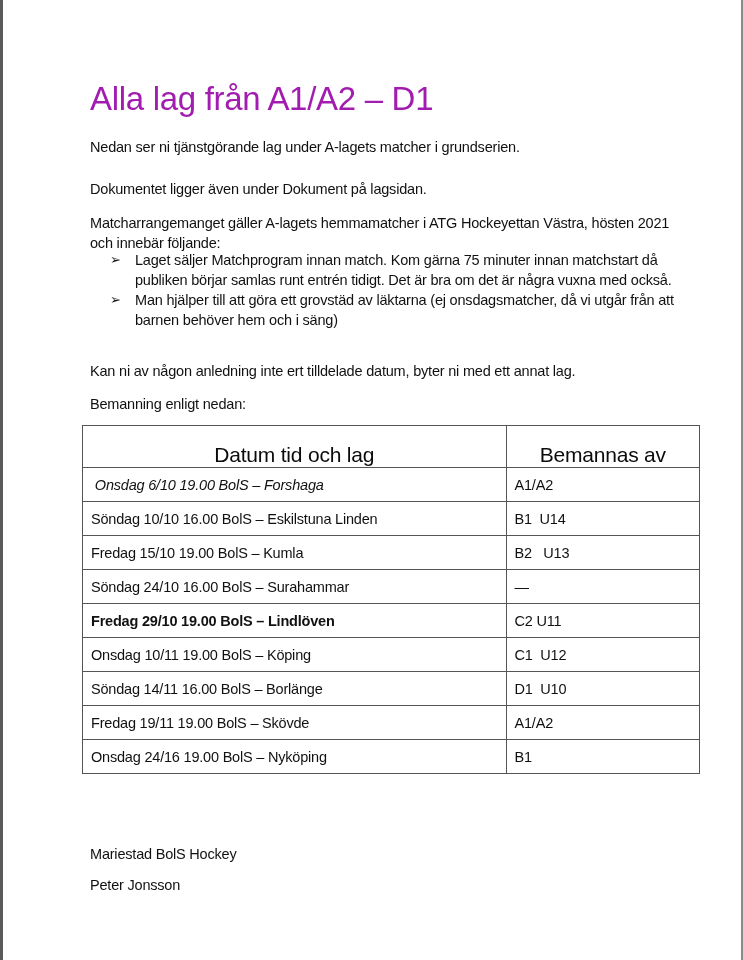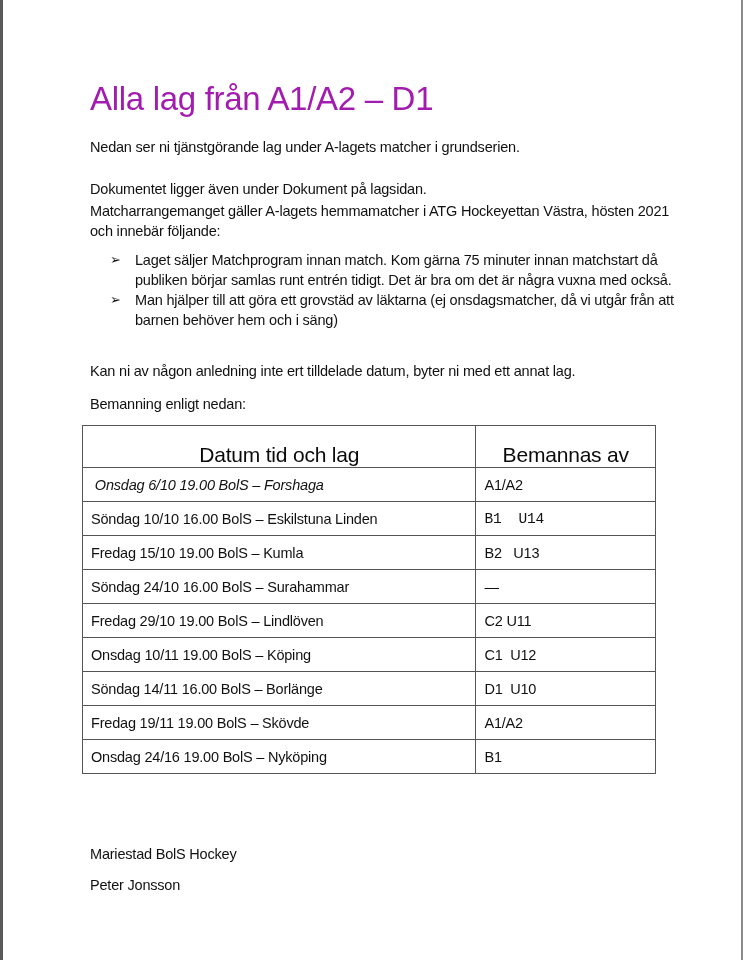--- a/index.html
+++ b/index.html
@@ -21,21 +21,21 @@
     position: absolute; left: 90px; margin: 0; font-size: 14.5px; line-height: 20px;
     color: #111; width: 600px; letter-spacing: -0.2px;
   }
   .bullets {
     position: absolute; left: 110px; top: 250px; margin: 0; padding: 0; list-style: none;
     font-size: 14.5px; line-height: 20px; width: 570px; letter-spacing: -0.2px;
   }
   .bullets li { position: relative; padding-left: 25px; }
   .bullets .arrow { position: absolute; left: 0; top: 0; font-size: 13px; }
   table.sched {
-    position: absolute; left: 82px; top: 425px; width: 574px;
+    position: absolute; left: 82px; top: 425px; width: 618px;
     border-collapse: collapse; font-size: 14.5px; letter-spacing: -0.2px;
   }
   table.sched th, table.sched td {
     border: 1.5px solid #555; text-align: left; font-weight: normal;
   }
   table.sched th {
     height: 40px; font-size: 21px; text-align: center; vertical-align: bottom;
     padding-bottom: 0px; color: #0b0b0b;
   }
   table.sched td { height: 33px; padding: 0 0 0 8px; vertical-align: middle; }
@@ -45,21 +45,21 @@
 </style>
 </head>
 <body>
 
 <div class="page-frame"></div>
 
 <h1 class="title">Alla lag från A1/A2 – D1</h1>
 
 <p class="para" style="top:137px">Nedan ser ni tjänstgörande lag under A-lagets matcher i grundserien.</p>
 <p class="para" style="top:179px">Dokumentet ligger även under Dokument på lagsidan.</p>
-<p class="para" style="top:201px; width:580px">Matcharrangemanget gäller A-lagets hemmamatcher i ATG Hockeyettan Västra, hösten 2021 och innebär följande:</p>
+<p class="para" style="top:213px; width:580px">Matcharrangemanget gäller A-lagets hemmamatcher i ATG Hockeyettan Västra, hösten 2021 och innebär följande:</p>
 
 <ul class="bullets">
   <li>
     <span class="arrow">➢</span>
     <span>Laget säljer Matchprogram innan match. Kom gärna 75 minuter innan matchstart då publiken börjar samlas runt entrén tidigt. Det är bra om det är några vuxna med också.</span>
   </li>
   <li>
     <span class="arrow">➢</span>
     <span>Man hjälper till att göra ett grovstäd av läktarna (ej onsdagsmatcher, då vi utgår från att barnen behöver hem och i säng)</span>
   </li>
@@ -79,32 +79,32 @@
       <th>Bemannas av</th>
     </tr>
   </thead>
   <tbody id="sched-body">
       <tr>
         <td style="white-space: pre; font-style: italic;"> Onsdag 6/10 19.00 BolS – Forshaga</td>
         <td style="white-space: pre;">A1/A2</td>
       </tr>
       <tr>
         <td style="white-space: pre;">Söndag 10/10 16.00 BolS – Eskilstuna Linden</td>
-        <td style="white-space: pre; font-family: Liberation Mono, monospace;">B1  U14</td>
+        <td style="white-space: pre;">B1  U14</td>
       </tr>
       <tr>
         <td style="white-space: pre;">Fredag 15/10 19.00 BolS – Kumla</td>
         <td style="white-space: pre;">B2   U13</td>
       </tr>
       <tr>
         <td style="white-space: pre;">Söndag 24/10 16.00 BolS – Surahammar</td>
         <td style="white-space: pre;">—</td>
       </tr>
       <tr>
-        <td style="white-space: pre;">Fredag 29/10 19.00 BolS – Lindlöven</td>
+        <td style="white-space: pre; font-weight: bold;">Fredag 29/10 19.00 BolS – Lindlöven</td>
         <td style="white-space: pre;">C2 U11</td>
       </tr>
       <tr>
         <td style="white-space: pre; margin-left: 12px;">Onsdag 10/11 19.00 BolS – Köping</td>
         <td style="white-space: pre;">C1  U12</td>
       </tr>
       <tr>
         <td style="white-space: pre;">Söndag 14/11 16.00 BolS – Borlänge</td>
         <td style="white-space: pre;">D1  U10</td>
       </tr>

